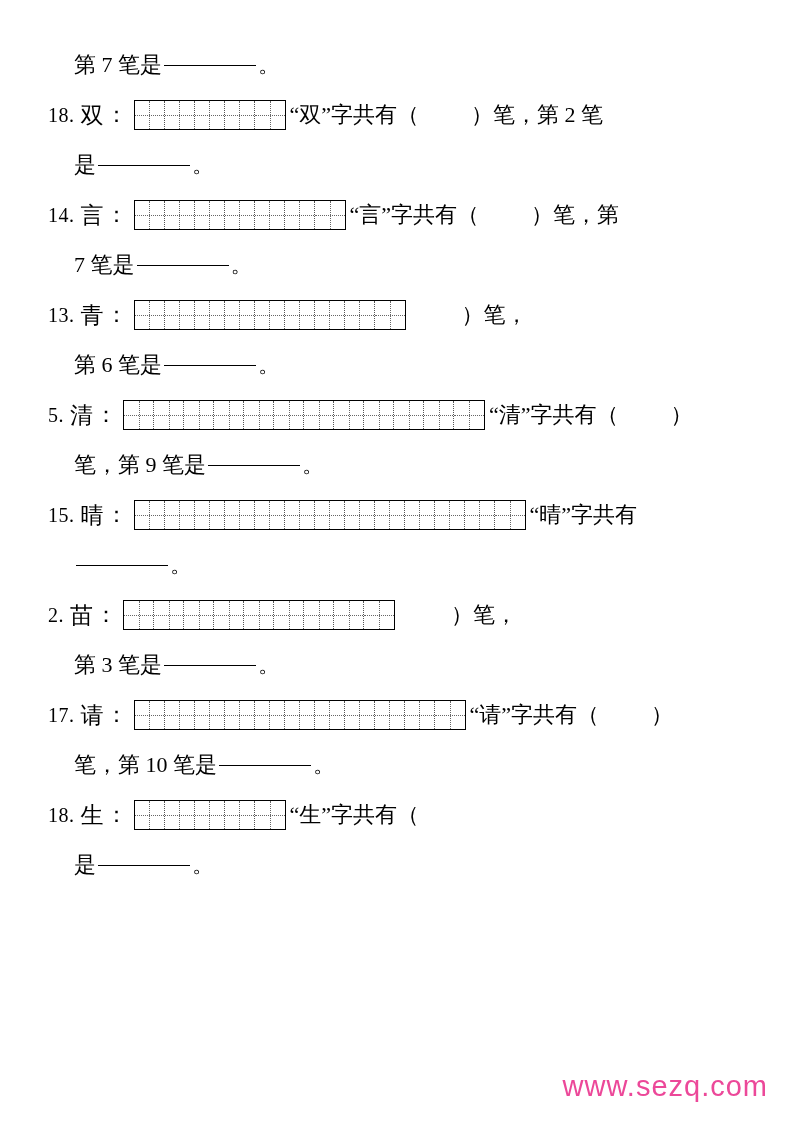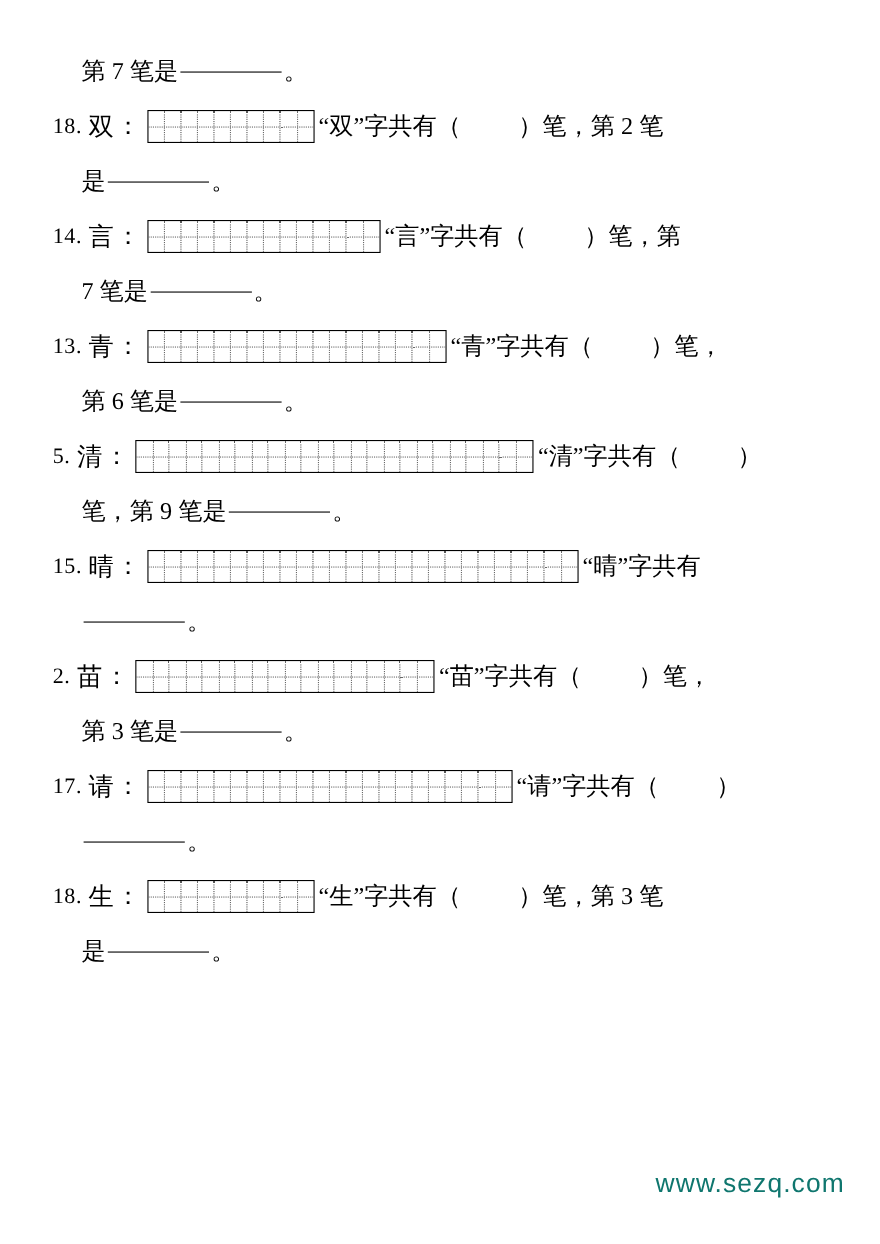--- a/index.html
+++ b/index.html
@@ -98,24 +98,24 @@
   
   .gcell::after {
     top: 0; bottom: 0;
     left: 50%;
     width: 0;
     border-left: 1px dotted #666;
   }
   .watermark {
     position: absolute;
     right: 32px;
-    bottom: 40px;
+    bottom: 28px;
     font-family: "Liberation Sans", sans-serif;
-    font-size: 24px;
-    color: #0f766e;
+    font-size: 29px;
+    color: #ec4899;
     letter-spacing: 1px;
     font-weight: 400;
   }
   .paren-gap { display:inline-block; width: 52px; }
 </style>
 </head>
 <body>
 
 <div class="page">
   <div class="content">
@@ -178,21 +178,20 @@
         <span class="gcell"></span>
           <span class="gcell"></span>
           <span class="gcell"></span>
           <span class="gcell"></span>
           <span class="gcell"></span>
           <span class="gcell"></span>
           <span class="gcell"></span>
           <span class="gcell"></span>
           <span class="gcell"></span>
       </span>
-      <span class="cn">“青”字共有（</span>
       <span class="paren-gap"></span>
       <span class="cn">）笔，</span>
     </div>
     <div class="line line-indent">
       <span class="cn">第 6 笔是</span>
       <span class="blankline"></span>
       <span class="cn">。</span>
     </div>
 
     <div class="line">
@@ -257,21 +256,20 @@
         <span class="gcell"></span>
           <span class="gcell"></span>
           <span class="gcell"></span>
           <span class="gcell"></span>
           <span class="gcell"></span>
           <span class="gcell"></span>
           <span class="gcell"></span>
           <span class="gcell"></span>
           <span class="gcell"></span>
       </span>
-      <span class="cn">“苗”字共有（</span>
       <span class="paren-gap"></span>
       <span class="cn">）笔，</span>
     </div>
     <div class="line line-indent">
       <span class="cn">第 3 笔是</span>
       <span class="blankline"></span>
       <span class="cn">。</span>
     </div>
 
     <div class="line">
@@ -289,38 +287,38 @@
           <span class="gcell"></span>
           <span class="gcell"></span>
           <span class="gcell"></span>
           <span class="gcell"></span>
       </span>
       <span class="cn">“请”字共有（</span>
       <span class="paren-gap"></span>
       <span class="cn">）</span>
     </div>
     <div class="line line-indent">
+      <span class="cn">笔，第 10 笔是</span>
       <span class="blankline"></span>
       <span class="cn">。</span>
     </div>
 
     <div class="line">
       <span class="num">18.</span>
       <span class="cn-big">生</span>
       <span class="colon">：</span>
       <span class="grid">
         <span class="gcell"></span>
           <span class="gcell"></span>
           <span class="gcell"></span>
           <span class="gcell"></span>
           <span class="gcell"></span>
       </span>
       <span class="cn">“生”字共有（</span>
       <span class="paren-gap"></span>
-      <span class="cn">）笔，第 3 笔</span>
     </div>
     <div class="line line-indent">
       <span class="cn">是</span>
       <span class="blankline"></span>
       <span class="cn">。</span>
     </div>
 
   </div>
 
   <div class="watermark">www.sezq.com</div>

